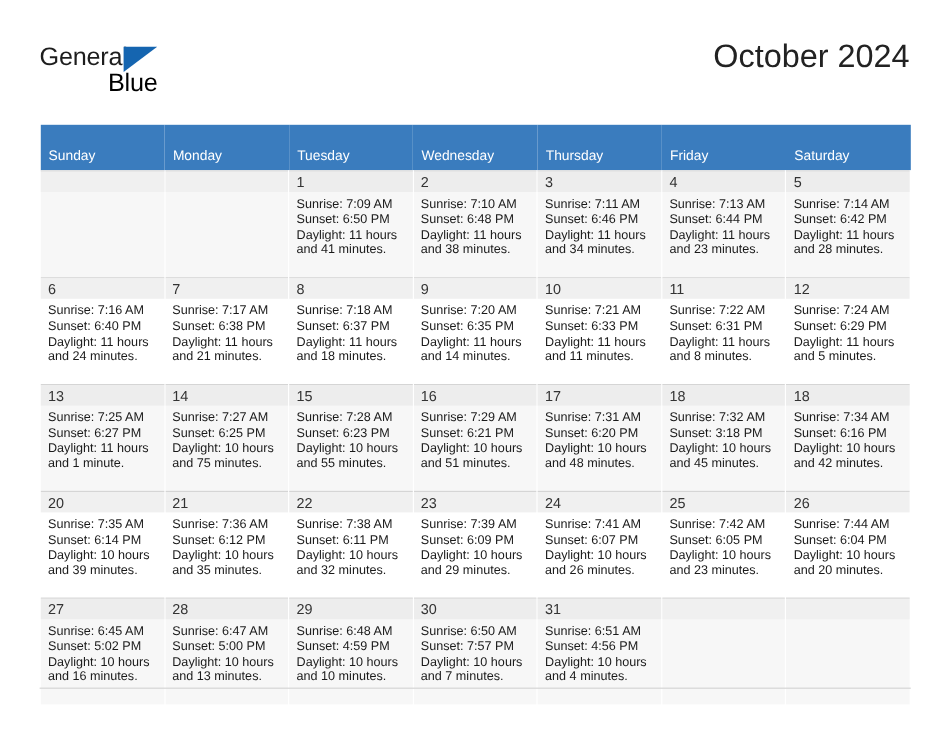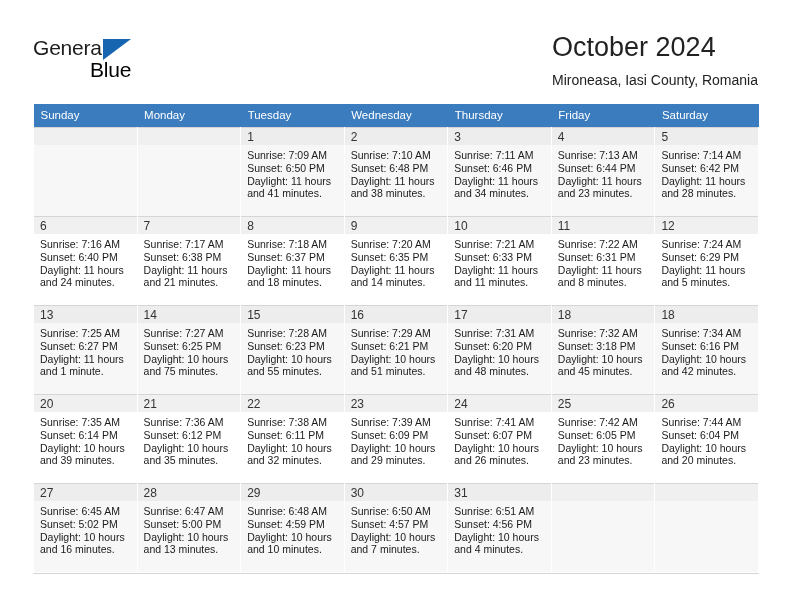--- a/index.html
+++ b/index.html
@@ -92,21 +92,21 @@
     width: 726px;
     border-collapse: collapse;
     table-layout: fixed;
   }
   .calendar th {
     background: #3a7cbe;
     color: #ffffff;
     font-size: 11.5px;
     font-weight: normal;
     text-align: left;
-    padding: 5px 0 6px 7px;
+    padding: 20px 0 6px 7px;
     height: 12px;
     border: none;
     box-sizing: border-box;
   }
   .calendar td {
     vertical-align: top;
     padding: 0;
     height: 89px;
     border-left: 1px solid #ffffff;
     border-right: 1px solid #ffffff;
@@ -172,21 +172,20 @@
   <div class="header">
 
     <div class="logo">
       <span class="logo-general">General</span>
       <span class="logo-triangle"></span>
       <span class="logo-blue">Blue</span>
     </div>
 
     <div class="title-block">
       <div class="cal-title">October 2024</div>
-      <div class="cal-subtitle">Mironeasa, Iasi County, Romania</div>
     </div>
 
   </div>
 
   <table class="calendar">
     <thead>
       <tr>
         <th>Sunday</th>
         <th>Monday</th>
         <th>Tuesday</th>
@@ -545,21 +544,21 @@
                 <div>Daylight: 10 hours</div>
                 <div>and 10 minutes.</div>
               </div>
             </div>
           </td>
           <td>
             <div class="cell-inner">
               <div class="daynum-bar">30</div>
               <div class="details">
                 <div>Sunrise: 6:50 AM</div>
-                <div>Sunset: 4:57 PM</div>
+                <div>Sunset: 7:57 PM</div>
                 <div>Daylight: 10 hours</div>
                 <div>and 7 minutes.</div>
               </div>
             </div>
           </td>
           <td>
             <div class="cell-inner">
               <div class="daynum-bar">31</div>
               <div class="details">
                 <div>Sunrise: 6:51 AM</div>

